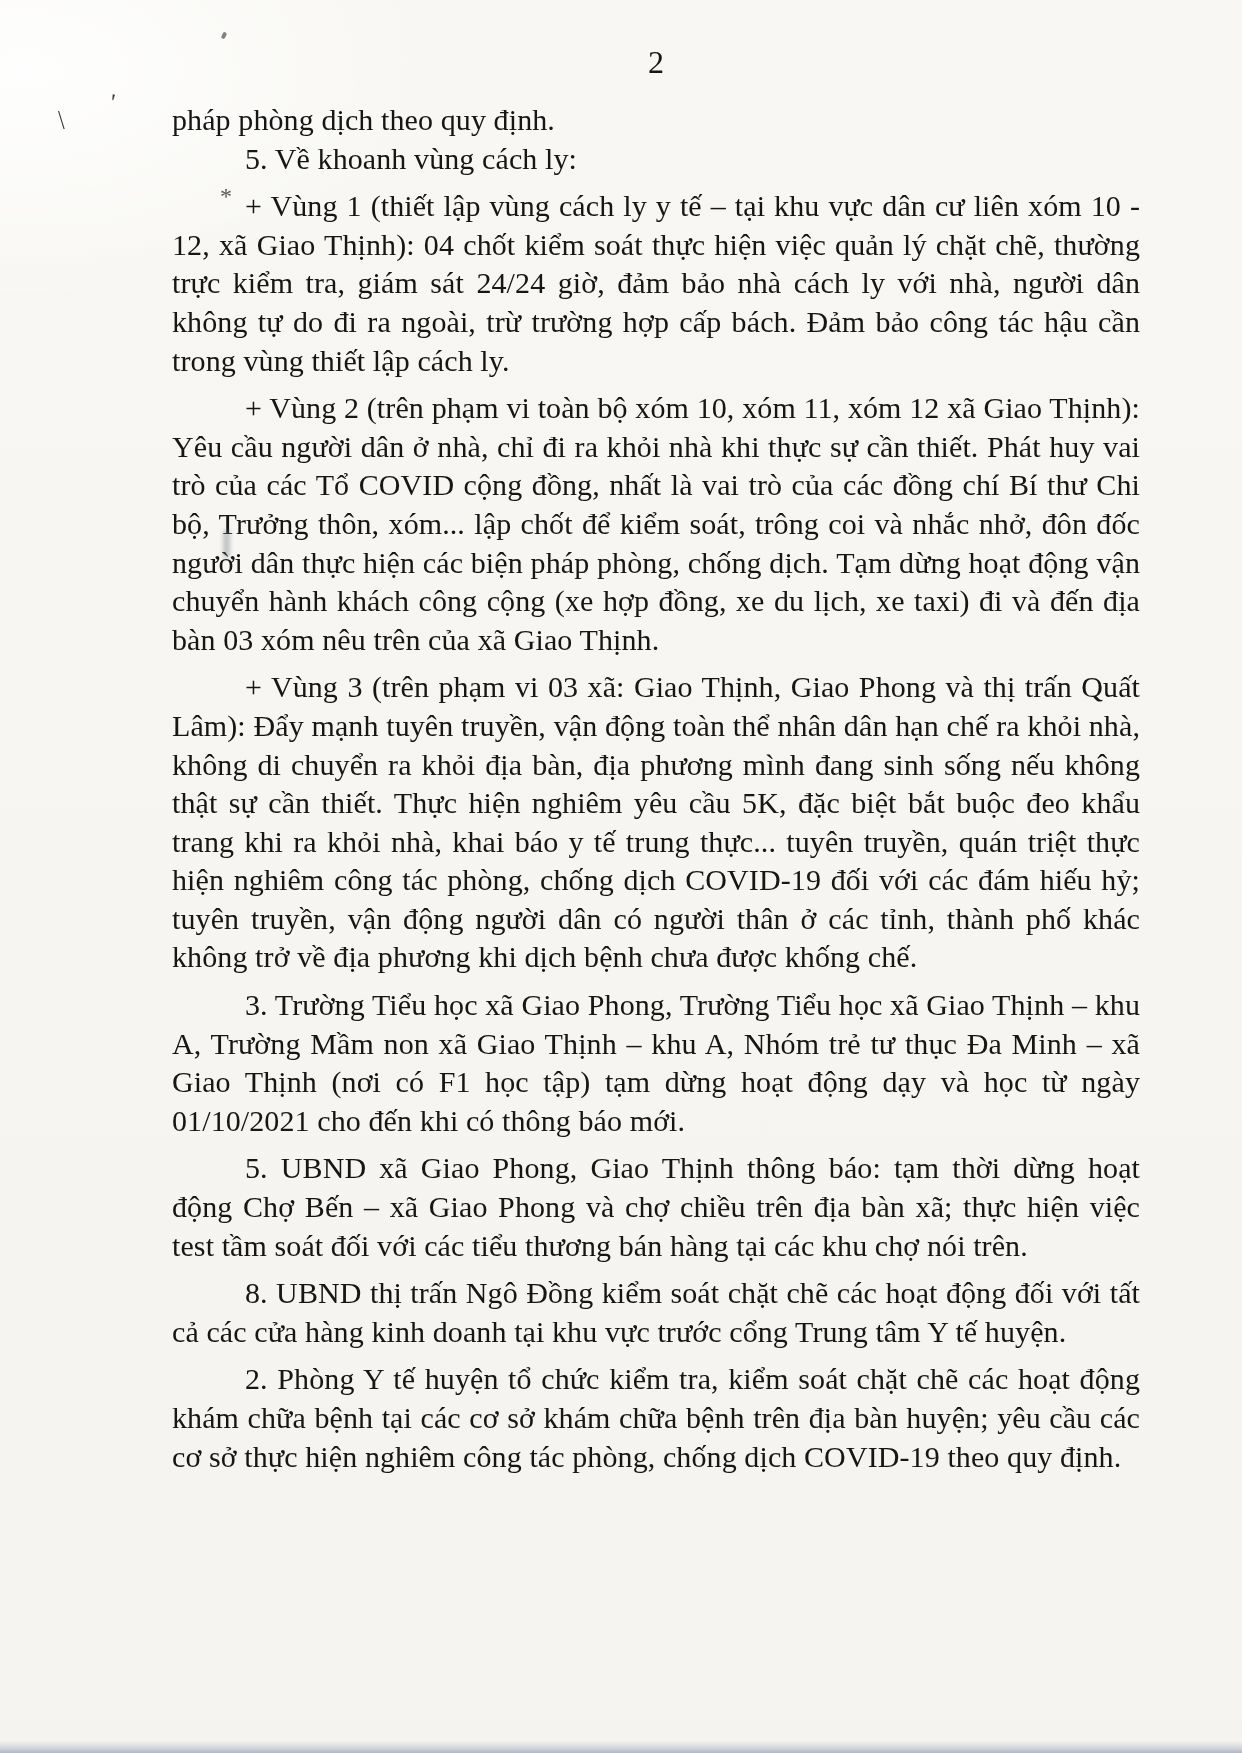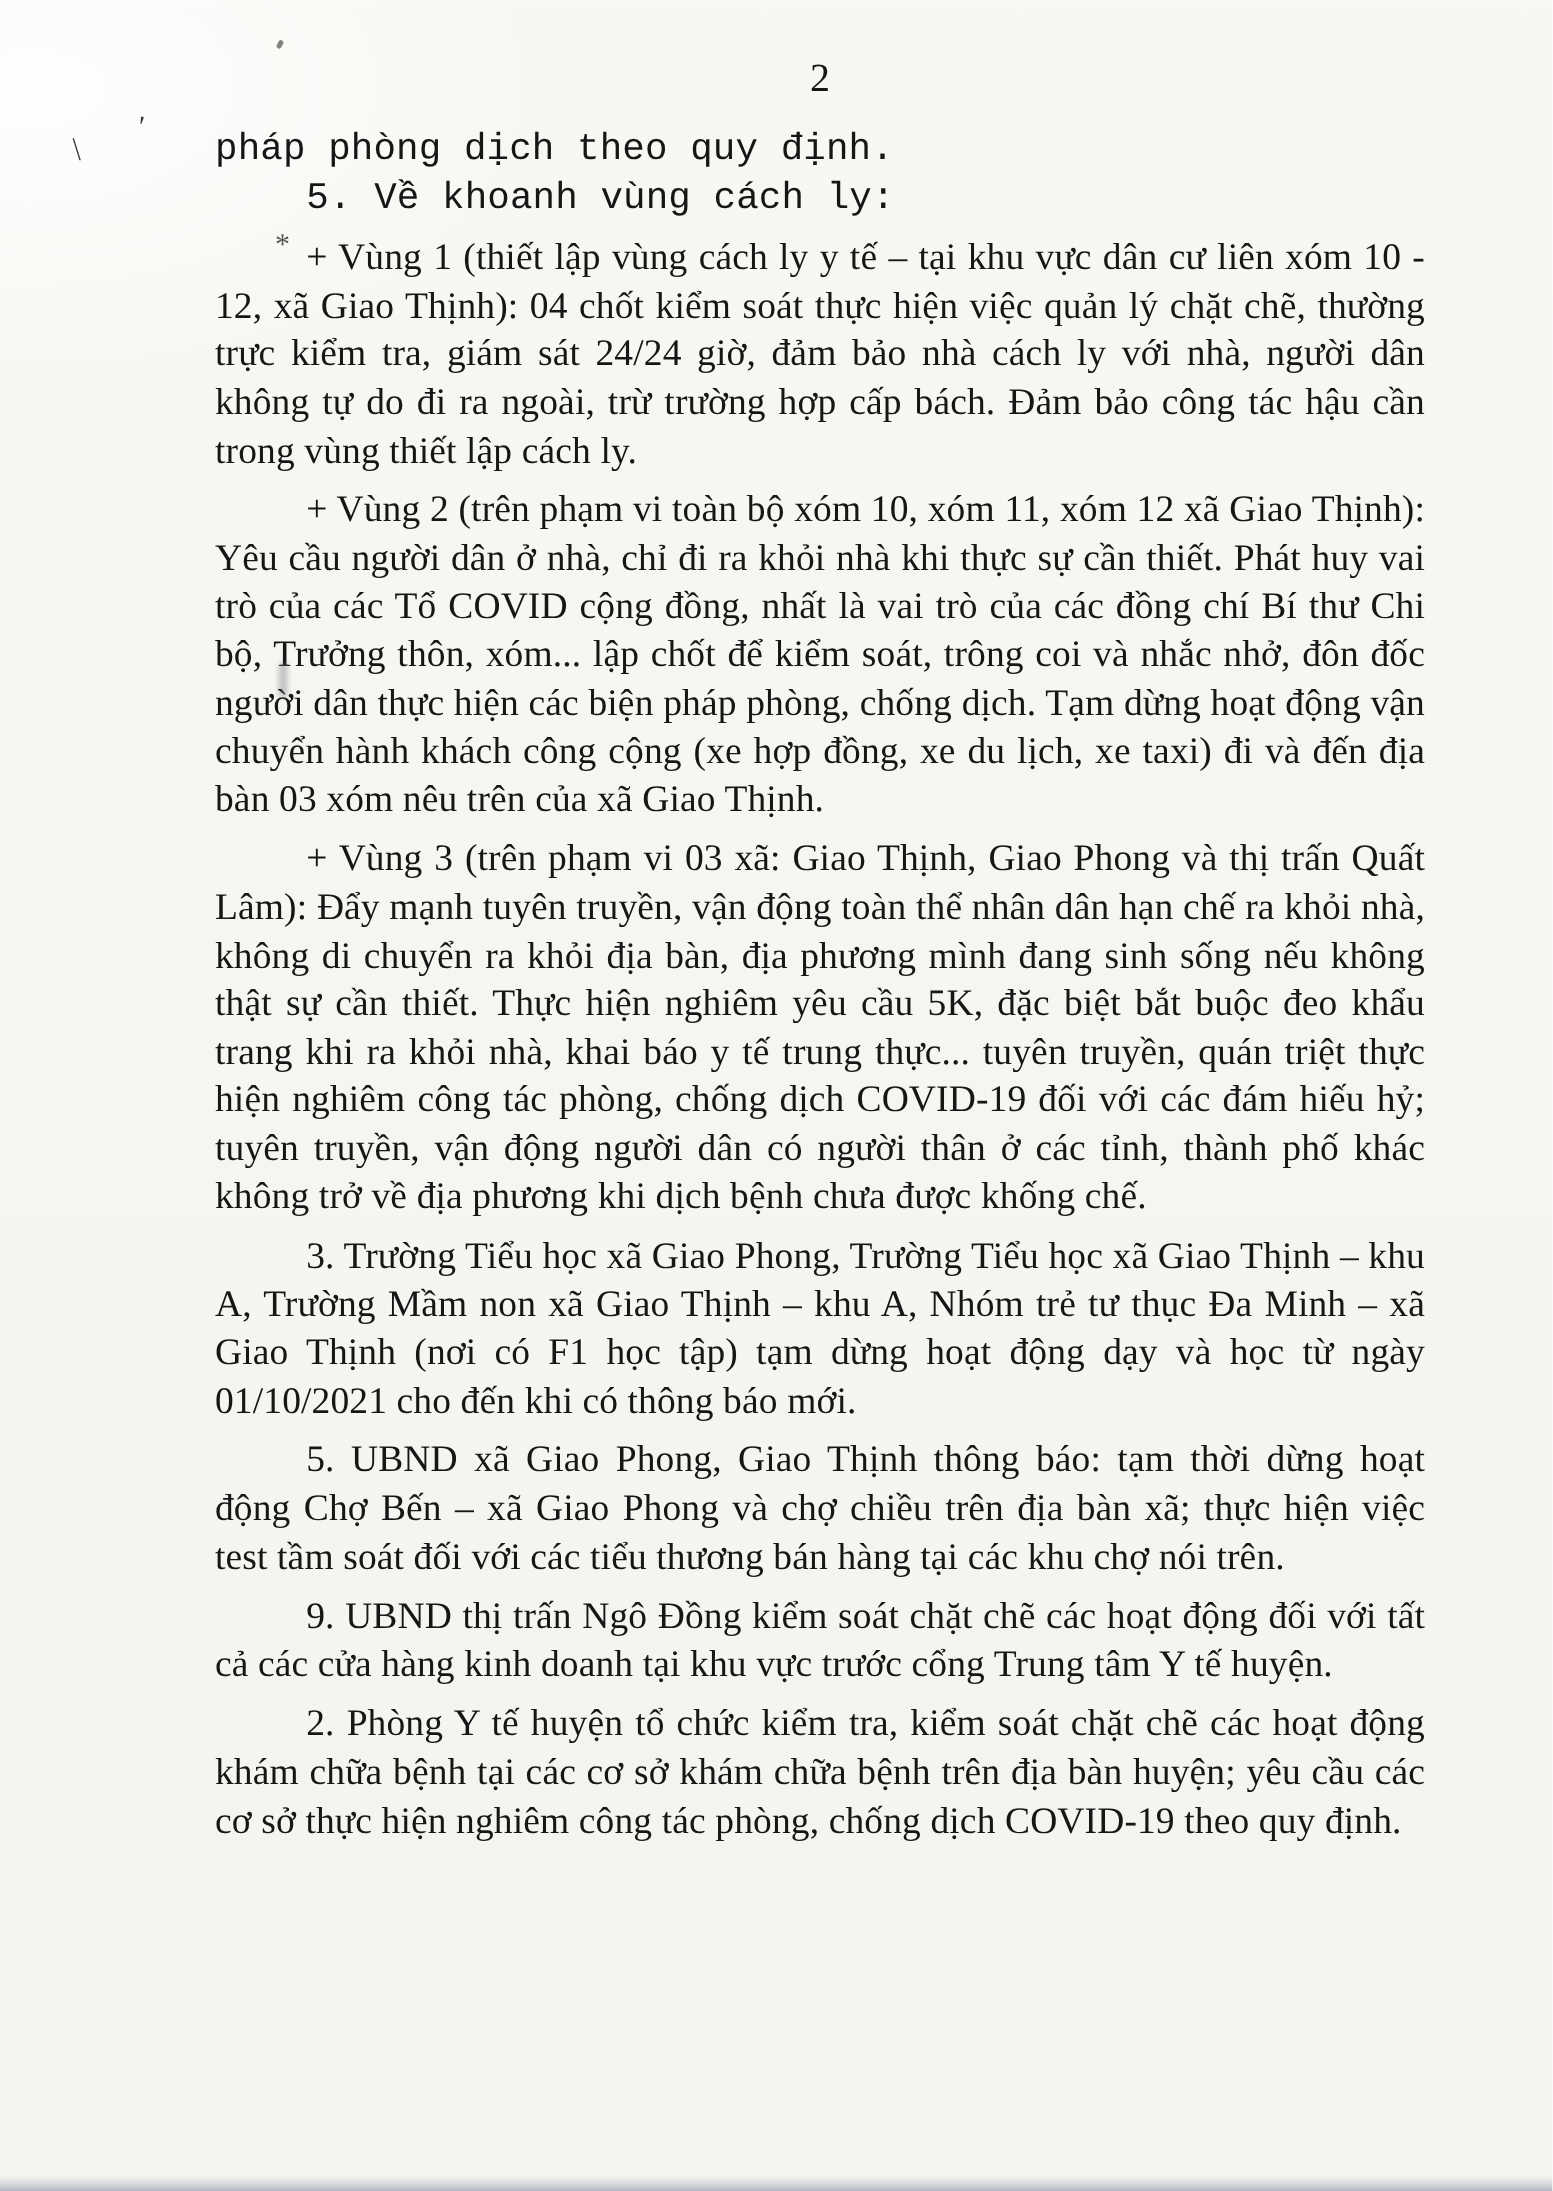--- a/index.html
+++ b/index.html
@@ -48,21 +48,20 @@
   }
   .doc-body p {
     margin: 9px 0 0 0;
     text-indent: 73px;
   }
   .doc-body p.continuation {
     text-indent: 0;
   }
   .doc-body p.no-gap {
     margin-top: 0;
-    font-family: Liberation Mono, monospace;
   }
 
   
   .artifact {
     position: absolute;
     color: #4a4a4a;
     font-size: 20px;
     line-height: 1;
     pointer-events: none;
   }
@@ -129,21 +128,21 @@
   <div class="page-number">2</div>
 
   <div class="doc-body">
     <p class="continuation no-gap">pháp phòng dịch theo quy định.</p>
     <p class="no-gap">5. Về khoanh vùng cách ly:</p>
     <p>+ Vùng 1 (thiết lập vùng cách ly y tế – tại khu vực dân cư liên xóm 10 - 12, xã Giao Thịnh): 04 chốt kiểm soát thực hiện việc quản lý chặt chẽ, thường trực kiểm tra, giám sát 24/24 giờ, đảm bảo nhà cách ly với nhà, người dân không tự do đi ra ngoài, trừ trường hợp cấp bách. Đảm bảo công tác hậu cần trong vùng thiết lập cách ly.</p>
     <p>+ Vùng 2 (trên phạm vi toàn bộ xóm 10, xóm 11, xóm 12 xã Giao Thịnh): Yêu cầu người dân ở nhà, chỉ đi ra khỏi nhà khi thực sự cần thiết. Phát huy vai trò của các Tổ COVID cộng đồng, nhất là vai trò của các đồng chí Bí thư Chi bộ, Trưởng thôn, xóm... lập chốt để kiểm soát, trông coi và nhắc nhở, đôn đốc người dân thực hiện các biện pháp phòng, chống dịch. Tạm dừng hoạt động vận chuyển hành khách công cộng (xe hợp đồng, xe du lịch, xe taxi) đi và đến địa bàn 03 xóm nêu trên của xã Giao Thịnh.</p>
     <p>+ Vùng 3 (trên phạm vi 03 xã: Giao Thịnh, Giao Phong và thị trấn Quất Lâm): Đẩy mạnh tuyên truyền, vận động toàn thể nhân dân hạn chế ra khỏi nhà, không di chuyển ra khỏi địa bàn, địa phương mình đang sinh sống nếu không thật sự cần thiết. Thực hiện nghiêm yêu cầu 5K, đặc biệt bắt buộc đeo khẩu trang khi ra khỏi nhà, khai báo y tế trung thực... tuyên truyền, quán triệt thực hiện nghiêm công tác phòng, chống dịch COVID-19 đối với các đám hiếu hỷ; tuyên truyền, vận động người dân có người thân ở các tỉnh, thành phố khác không trở về địa phương khi dịch bệnh chưa được khống chế.</p>
     <p>3. Trường Tiểu học xã Giao Phong, Trường Tiểu học xã Giao Thịnh – khu A, Trường Mầm non xã Giao Thịnh – khu A, Nhóm trẻ tư thục Đa Minh – xã Giao Thịnh (nơi có F1 học tập) tạm dừng hoạt động dạy và học từ ngày 01/10/2021 cho đến khi có thông báo mới.</p>
     <p>5. UBND xã Giao Phong, Giao Thịnh thông báo: tạm thời dừng hoạt động Chợ Bến – xã Giao Phong và chợ chiều trên địa bàn xã; thực hiện việc test tầm soát đối với các tiểu thương bán hàng tại các khu chợ nói trên.</p>
-    <p>9. UBND thị trấn Ngô Đồng kiểm soát chặt chẽ các hoạt động đối với tất cả các cửa hàng kinh doanh tại khu vực trước cổng Trung tâm Y tế huyện.</p>
+    <p>8. UBND thị trấn Ngô Đồng kiểm soát chặt chẽ các hoạt động đối với tất cả các cửa hàng kinh doanh tại khu vực trước cổng Trung tâm Y tế huyện.</p>
     <p>2. Phòng Y tế huyện tổ chức kiểm tra, kiểm soát chặt chẽ các hoạt động khám chữa bệnh tại các cơ sở khám chữa bệnh trên địa bàn huyện; yêu cầu các cơ sở thực hiện nghiêm công tác phòng, chống dịch COVID-19 theo quy định.</p>
   </div>
 
   <div class="artifact artifact-speck"></div>
   <div class="artifact artifact-apostrophe">'</div>
   <div class="artifact artifact-slash">\</div>
   <div class="artifact artifact-asterisk">*</div>
   <div class="artifact artifact-smudge"></div>
 
   <div class="bottom-scan-edge"></div>

